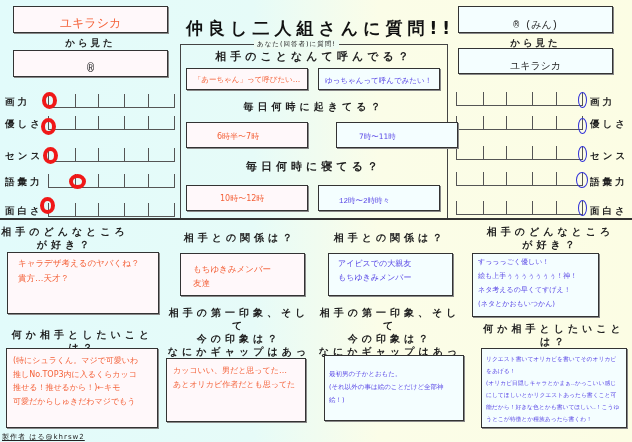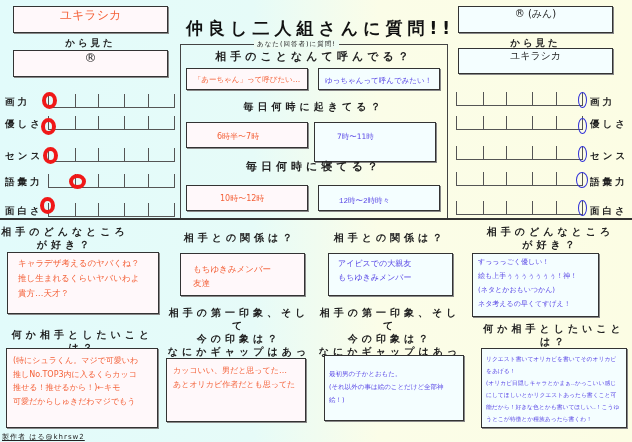--- a/index.html
+++ b/index.html
@@ -10,21 +10,21 @@
     position: relative; color: #222;
   }
   .abs { position: absolute; }
   .box {
     position: absolute; border: 1.5px solid #333; box-shadow: 1px 1px 0 #888;
   }
   .box.pink { background: #fff8fa; }
   .box.blue { background: #f4feff; }
   .red { color: #f4623a; }
   .blue-t { color: #5a48e6; }
-  .namebox { display: flex; align-items: flex-start; justify-content: center; font-size: 12px; }
+  .namebox { display: flex; align-items: flex-end; justify-content: center; font-size: 12px; font-family: Liberation Mono, monospace; }
   .label { font-size: 9.5px; letter-spacing: 3px; font-weight: bold; color: #222; text-align: center; }
   .q { font-size: 10px; letter-spacing: 4px; font-weight: bold; color: #222; text-align: center; line-height: 13px; }
   .title { font-size: 17px; letter-spacing: 5px; font-weight: bold; color: #111; }
   .ans { font-size: 8px; line-height: 13px; padding: 4px 8px; }
   .ans.big { font-size: 8.5px; line-height: 15px; }
   .scale { position: absolute; height: 14px; border-bottom: 1px solid #555; }
   .tick { position: absolute; bottom: 0; width: 1px; height: 13px; background: #555; }
   .stat-label { position: absolute; font-size: 9.5px; letter-spacing: 3px; font-weight: bold; }
   .mark-red { position: absolute; width: 15px; height: 17px; border: 4px solid #f01818; border-radius: 50%; }
   .mark-blue { position: absolute; width: 9px; height: 16px; border: 1.3px solid #3030d8; border-radius: 50%; }
@@ -170,42 +170,41 @@
   <div class="ans red" style="font-size:7.5px;padding:4px 3px;text-align:center;">「あーちゃん」って呼びたい…</div>
 </div>
 <div class="box blue" style="left:318px;top:68px;width:122px;height:22px;">
   <div class="ans blue-t" style="font-size:7.5px;padding:5px 6px;">ゆっちゃんって呼んでみたい！</div>
 </div>
 
 <div class="abs q" style="left:180px;top:100px;width:268px;">毎日何時に起きてる？</div>
 <div class="box pink" style="left:186px;top:122px;width:122px;height:26px;">
   <div class="ans red" style="padding:7px 30px;">6時半〜7時</div>
 </div>
-<div class="box blue" style="left:314px;top:122px;width:122px;height:40px;">
+<div class="box blue" style="left:336px;top:122px;width:122px;height:26px;">
   <div class="ans blue-t" style="padding:7px 22px;font-size:7.5px;">7時〜11時</div>
 </div>
 
 <div class="abs q" style="left:180px;top:160px;width:268px;font-size:11px;">毎日何時に寝てる？</div>
 <div class="box pink" style="left:186px;top:185px;width:122px;height:26px;">
   <div class="ans red" style="padding:6px 33px;">10時〜12時</div>
 </div>
 <div class="box blue" style="left:318px;top:185px;width:122px;height:26px;">
   <div class="ans blue-t" style="padding:9px 20px;font-size:7.5px;font-family:Liberation Mono, monospace;">12時〜2時時々</div>
 </div>
 
 <div class="divider" style="top:218px;"></div>
 
 <div class="abs q" style="left:0;top:225px;width:130px;">
   <div>相手のどんなところ</div>
     <div>が好き？</div>
 </div>
 <div class="box pink" style="left:7px;top:252px;width:152px;height:62px;">
   <div class="ans big red" style="padding:3px 10px;">
     <div>キャラデザ考えるのヤバくね？</div>
-    <div>推し生まれるくらいヤバいわよ</div>
     <div>貴方…天才？</div>
   </div>
 </div>
 
 <div class="abs q" style="left:0;top:328px;width:165px;">何か相手としたいことは？</div>
 <div class="box pink" style="left:6px;top:348px;width:152px;height:80px;">
   <div class="ans red" style="padding:5px 6px;font-size:8px;line-height:13.5px;">
     <div>(特にシュラくん。マジで可愛いわ</div>
     <div>推しNo.TOP3内に入るくらカッコ</div>
     <div>推せる！推せるから！)←キモ</div>
@@ -257,22 +256,22 @@
 </div>
 
 <div class="abs q" style="left:478px;top:225px;width:145px;">
   <div>相手のどんなところ</div>
     <div>が好き？</div>
 </div>
 <div class="box blue" style="left:472px;top:253px;width:127px;height:64px;">
   <div class="ans blue-t" style="padding:1px 5px;font-size:7px;line-height:14px;">
     <div>すっっっごく優しい！</div>
     <div>絵も上手ぅぅぅぅぅぅぅ！神！</div>
+    <div>ネタ考えるの早くてすげえ！</div>
     <div>(ネタとかおもいつかん)</div>
-    <div>ネタ考えるの早くてすげえ！</div>
   </div>
 </div>
 
 <div class="abs q" style="left:474px;top:322px;width:160px;">何か相手としたいことは？</div>
 <div class="box blue" style="left:481px;top:348px;width:146px;height:80px;">
   <div class="ans blue-t" style="padding:4px 4px;font-size:5.8px;line-height:12px;white-space:nowrap;">
     <div>リクエスト書いてオリカビを書いてそのオリカビ</div>
     <div>をあげる！</div>
     <div>(オリカビ目隠しキャラとかまぁ..かっこいい感じ</div>
     <div>にしてほしいとかリクエストあったら書くこと可</div>

